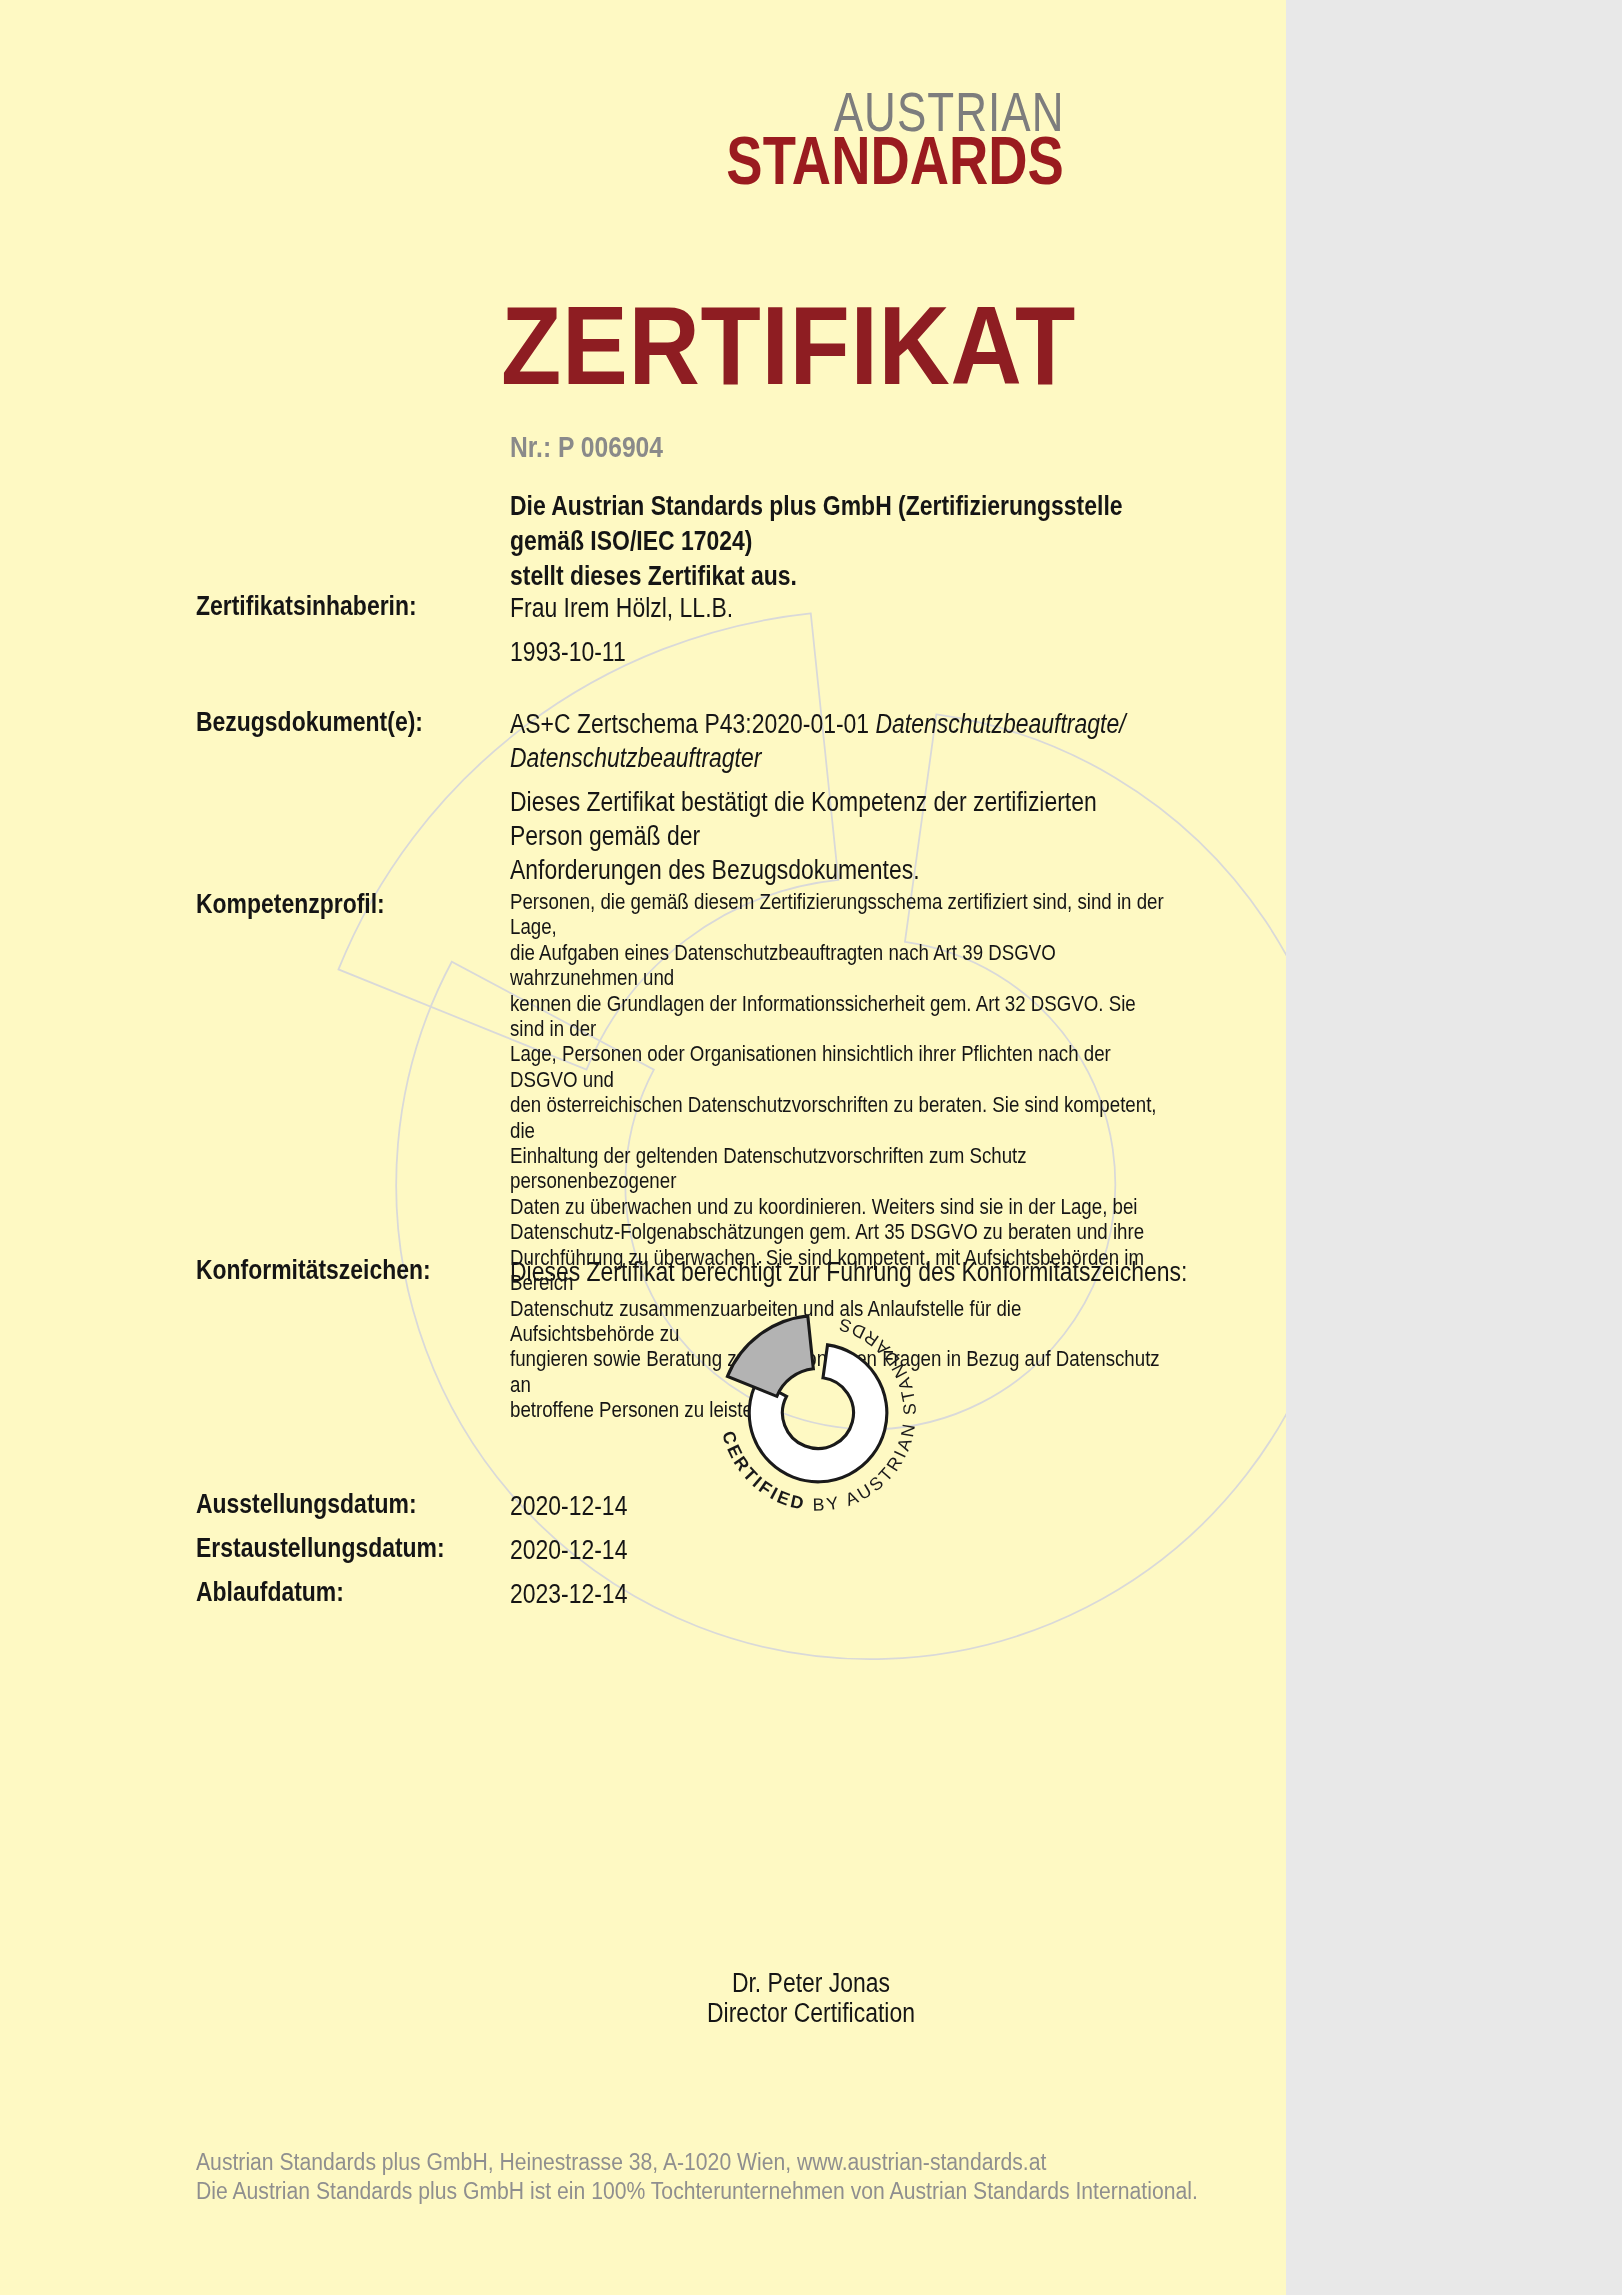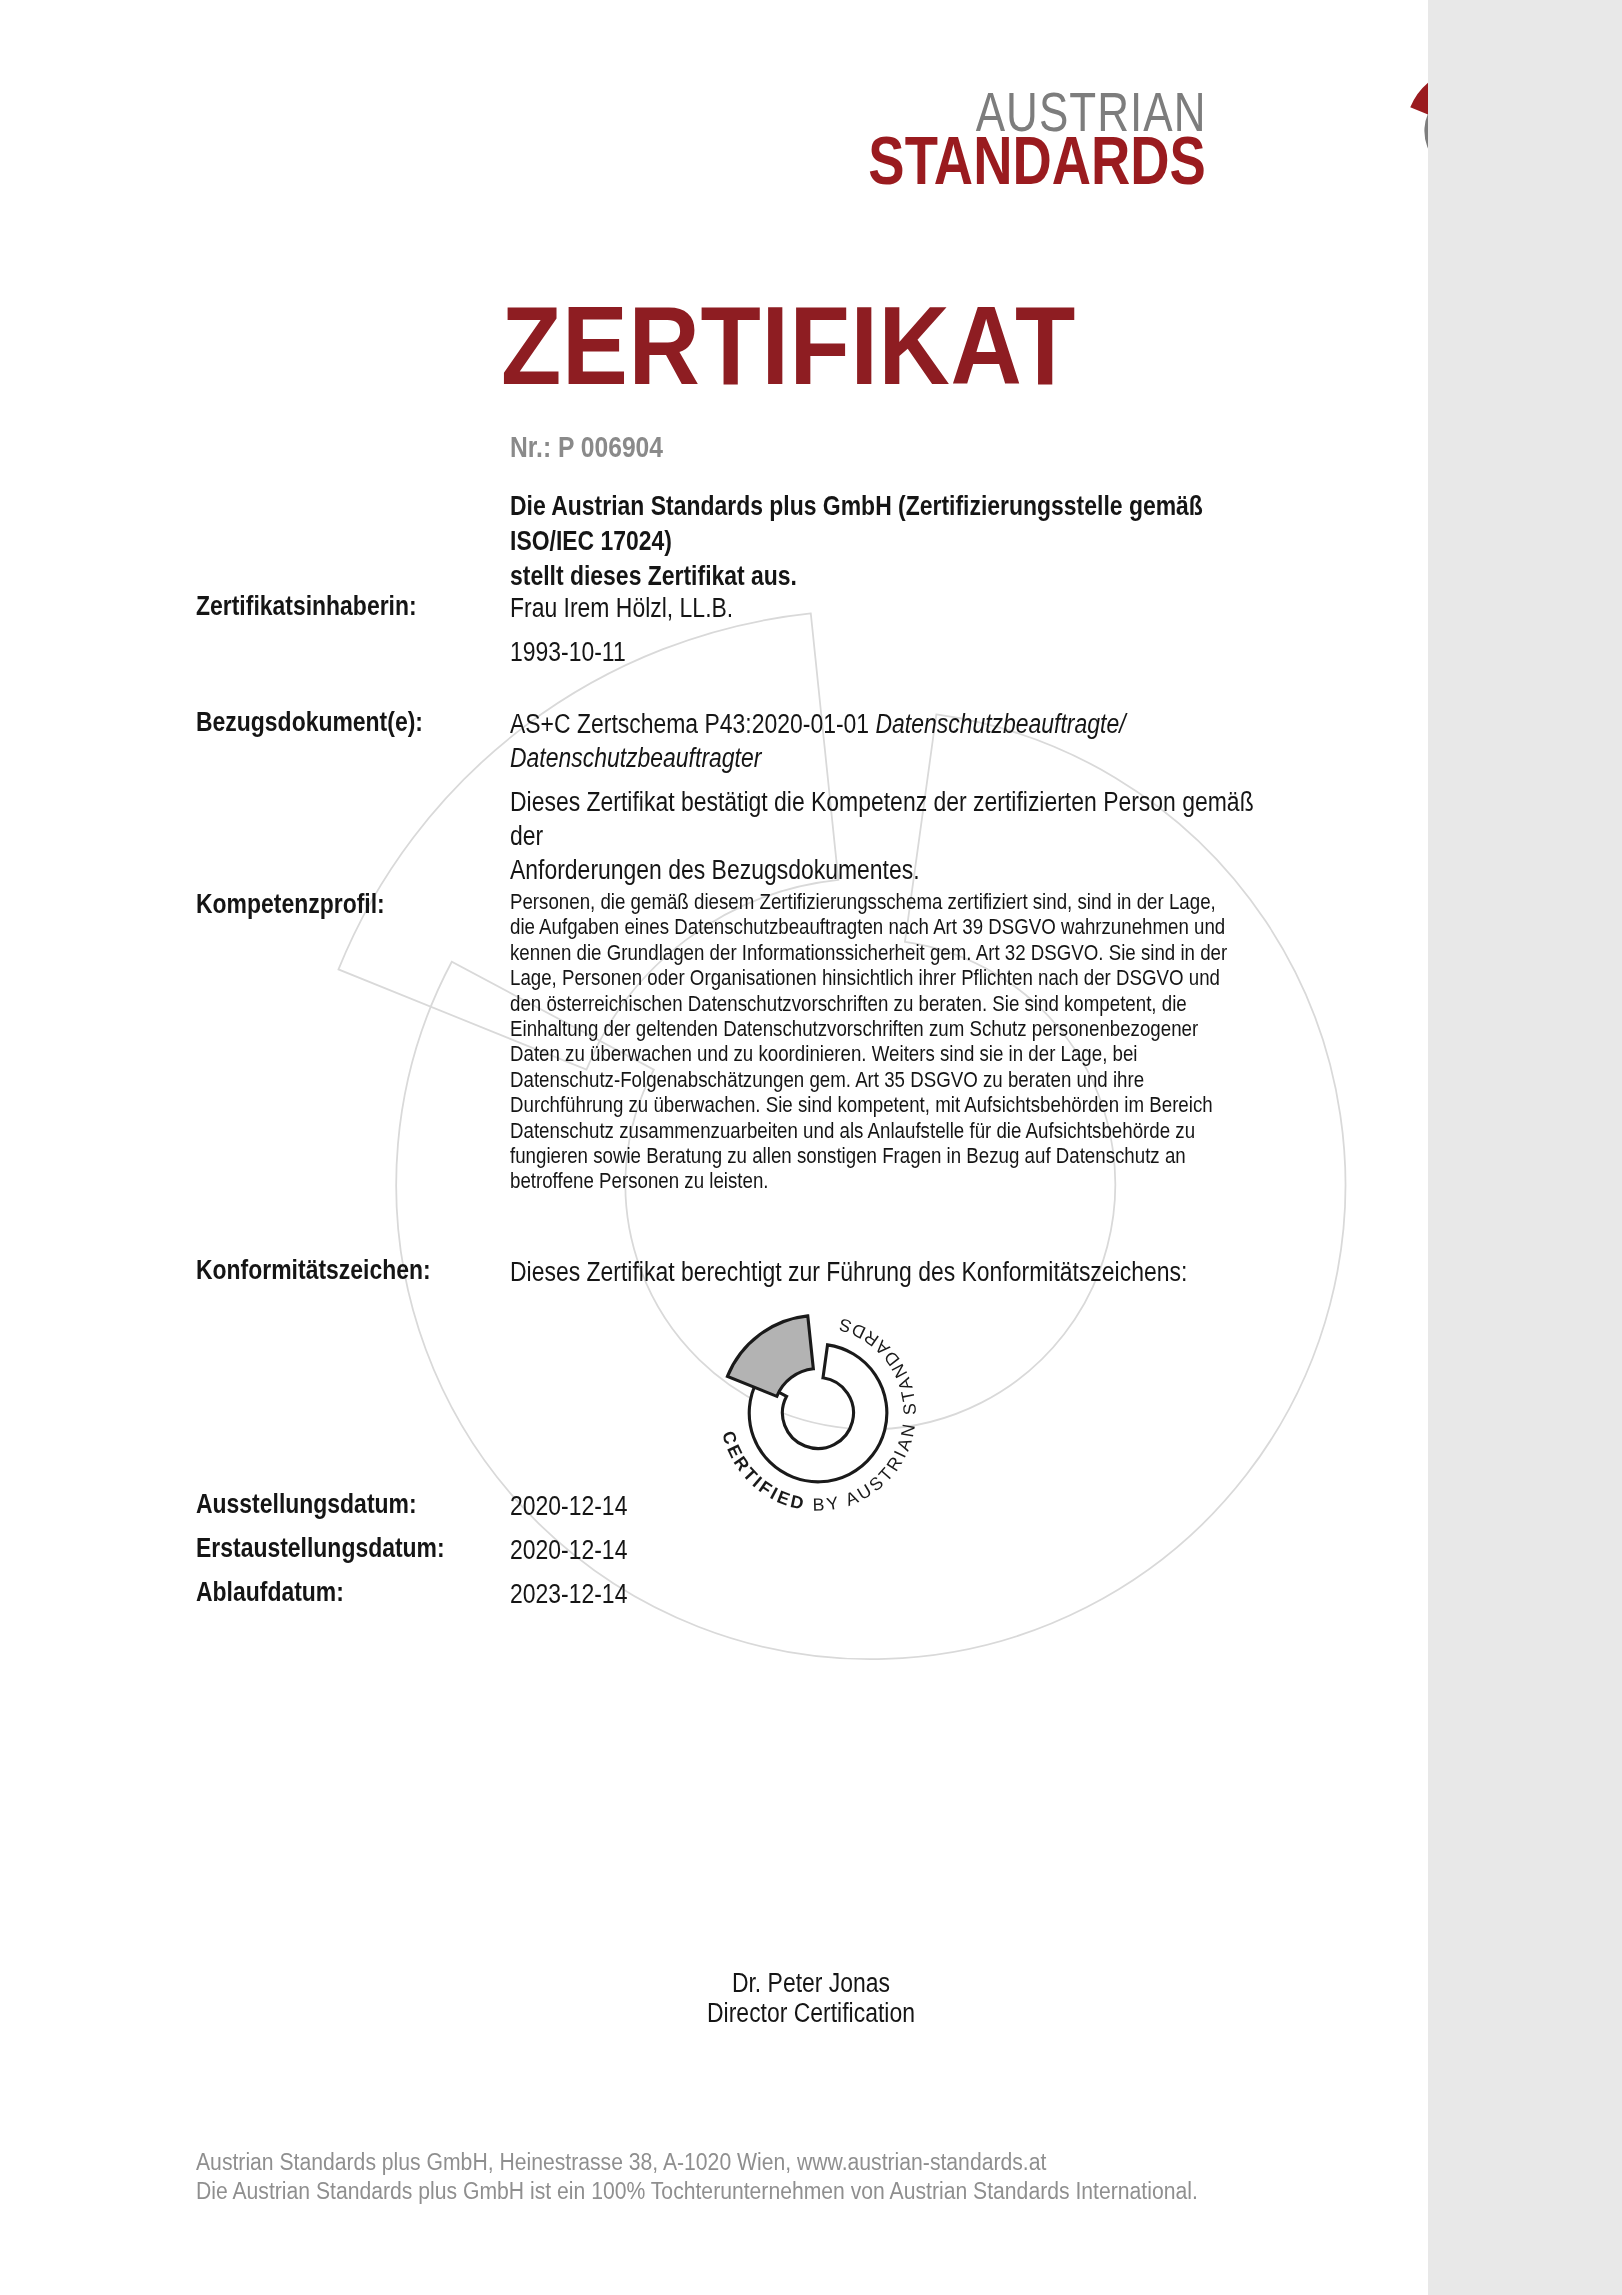--- a/index.html
+++ b/index.html
@@ -1,17 +1,17 @@
 <!DOCTYPE html>
 <html style="--c-brand-red: #9a1b1f; --c-title-red: #8e1d22; --c-logo-gray: #7d7d7d; --c-number-gray: #8a8a8a; --c-footer-gray: #8f8f8f; --c-watermark-gray: #d9d9d9; --c-seal-ink: #1a1a1a; --c-seal-segment-gray: #b3b3b3; --c-text-black: #151515;font-size:10.5px"><head>
 <meta charset="utf-8">
 <style>
   html,body{margin:0;padding:0;background:#e8e8e8;}
   #page{
-    position:relative;width:1428px;height:2295px;background:#ffffff;
+    position:relative;width:1286px;height:2295px;background:#fef9c3;
     overflow:hidden;font-family:"Liberation Sans","DejaVu Sans",sans-serif;
     color:var(--c-text-black,#151515);
   }
   .abs{position:absolute;}
   .nw{white-space:nowrap;}
   
   .cx{transform:scaleX(0.85);transform-origin:0 0;}
   .cxc{transform:scaleX(0.85);transform-origin:50% 0;}
   .cxr{transform-origin:100% 0;}
   .b{font-weight:bold;}

